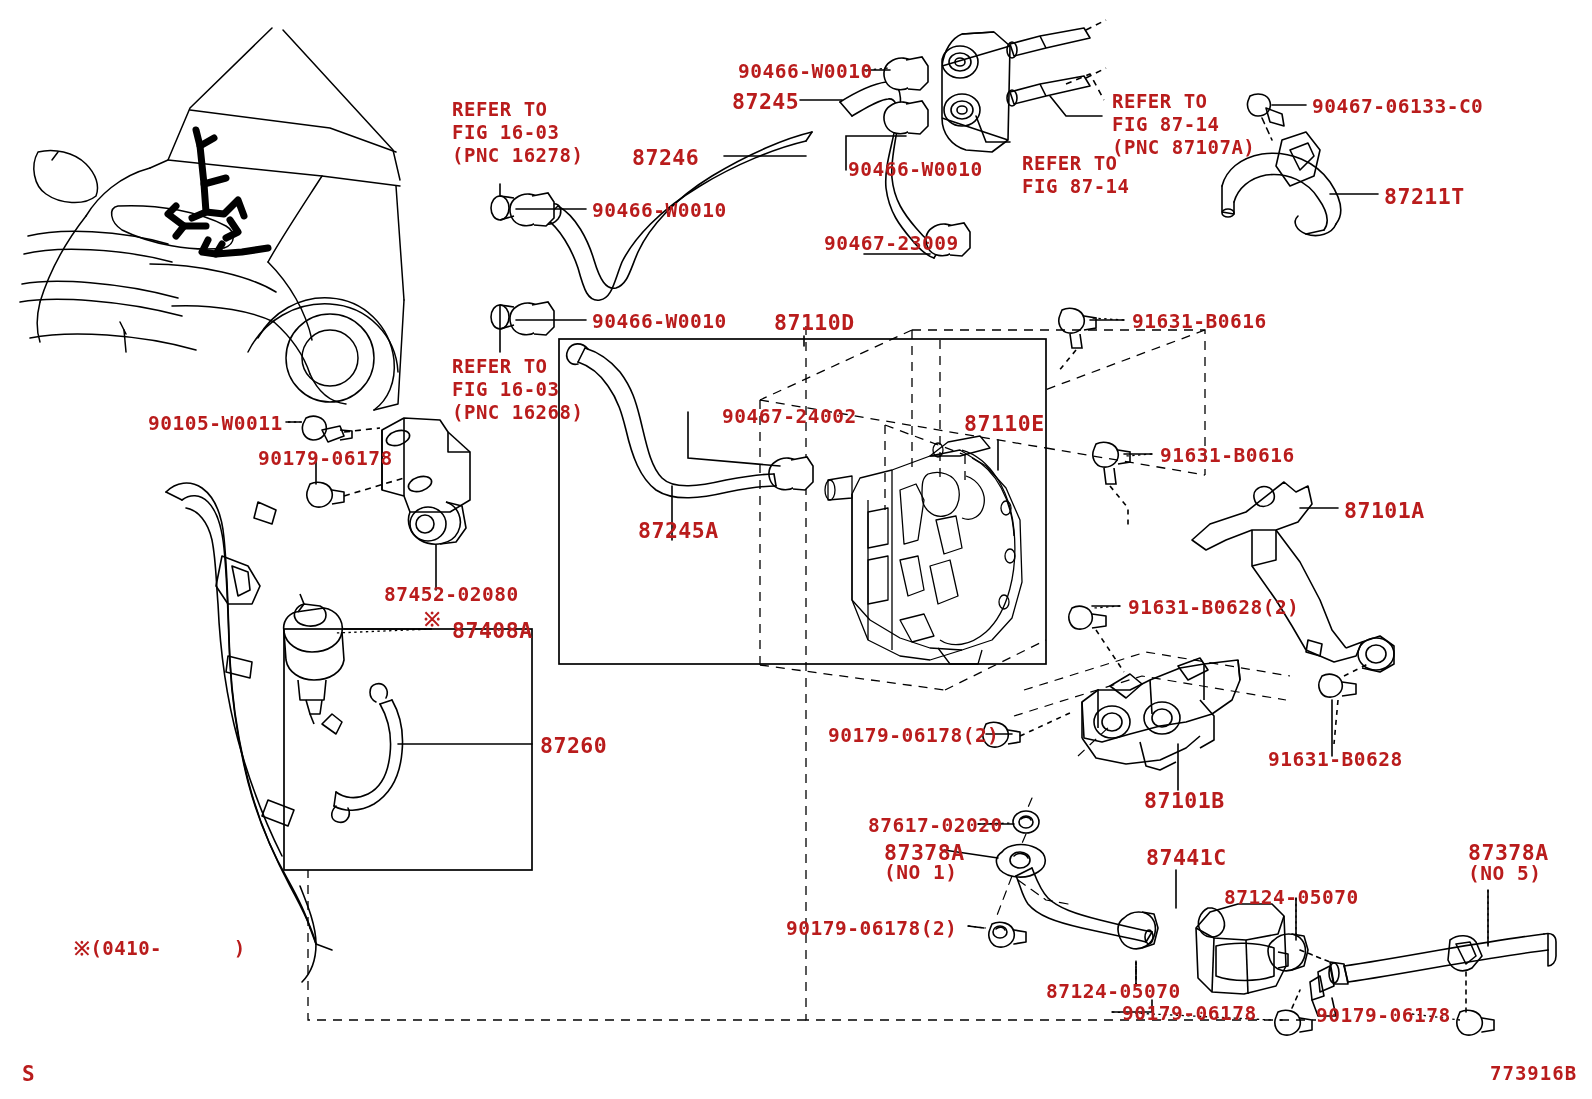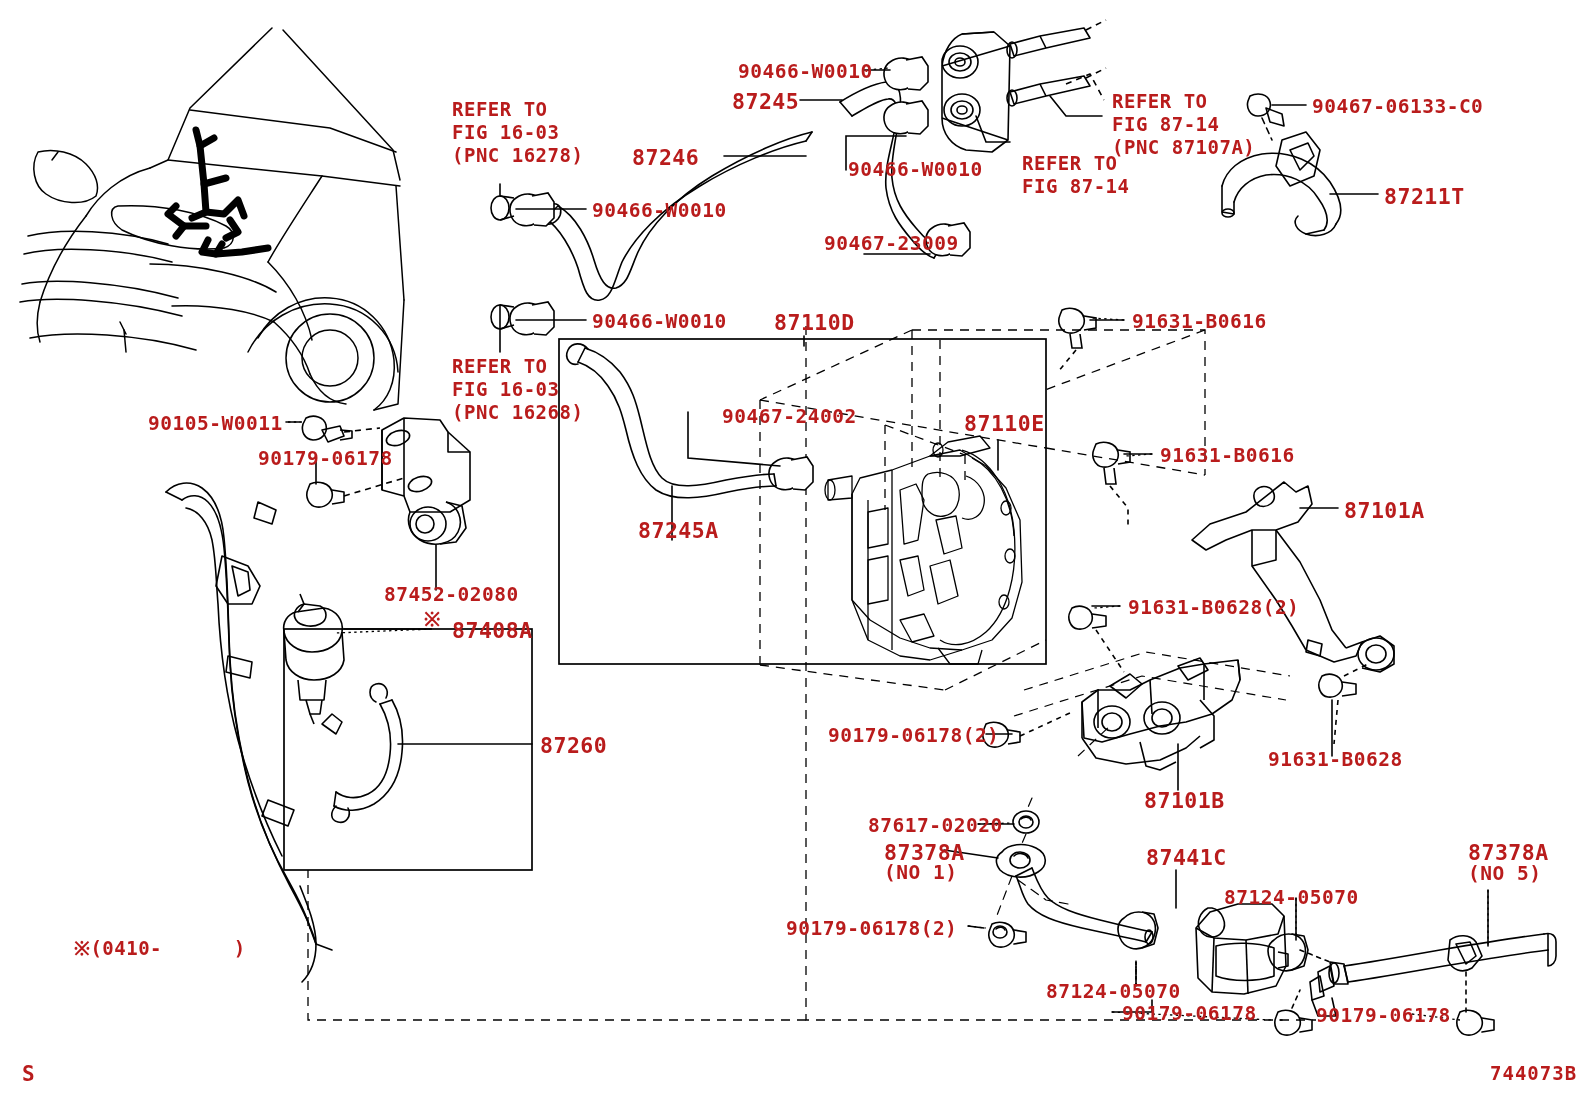--- a/index.html
+++ b/index.html
@@ -557,15 +557,15 @@
   <div class="lbl s22" style="left:1146px;top:845px;text-align:right;">87441C</div>
   <div class="lbl s20" style="left:1224px;top:886px;">87124-05070</div>
   <div class="lbl s20" style="left:1046px;top:980px;">87124-05070</div>
   <div class="lbl s22" style="left:1468px;top:840px;">87378A</div>
   <div class="lbl s20" style="left:1468px;top:862px;">(NO 5)</div>
   <div class="lbl s20" style="left:1316px;top:1004px;">90179-06178</div>
   <div class="lbl s20" style="left:1122px;top:1002px;">90179-06178</div>
 
   <div class="lbl note" style="left:62px;top:937px;margin-left:12px;">※(0410-      )</div>
   <div class="lbl corner-s" style="left:22px;top:1062px;">S</div>
-  <div class="lbl footid" style="left:1490px;top:1062px;">744073B</div>
+  <div class="lbl footid" style="left:1490px;top:1062px;">773916B</div>
 
 </div>
 
 </body></html>

